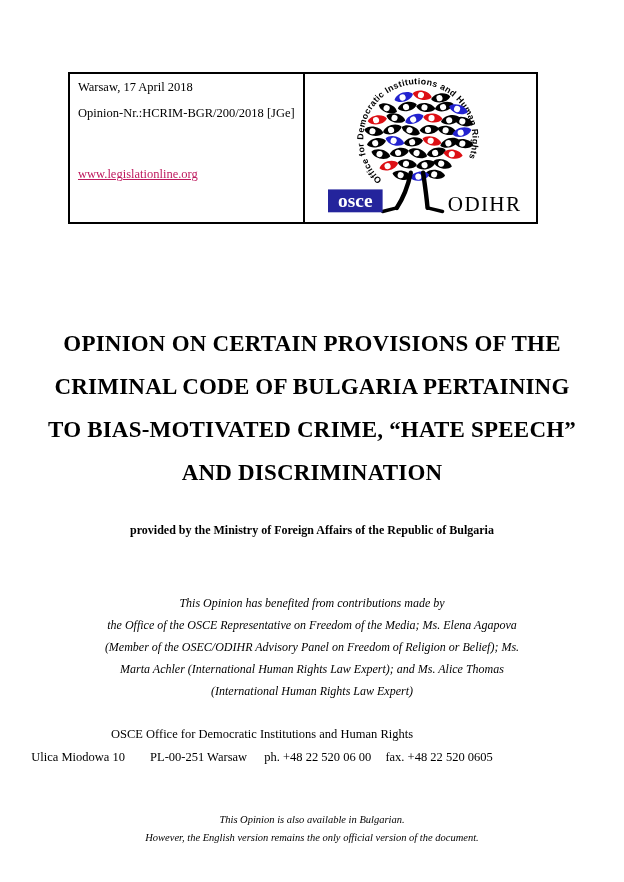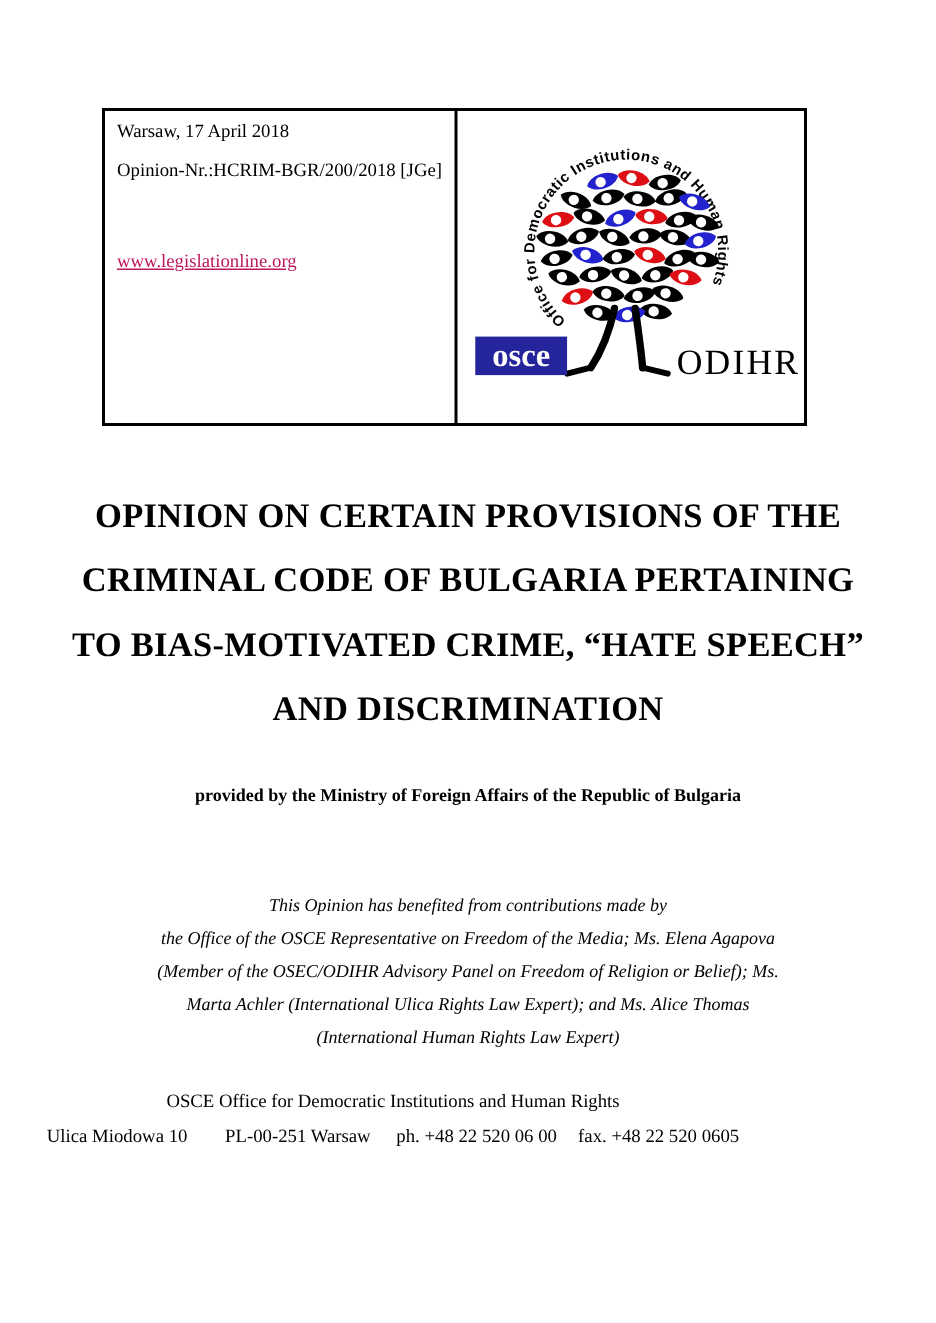--- a/index.html
+++ b/index.html
@@ -6,21 +6,21 @@
   .page{
     position:relative;
     width:624px;height:882px;
     background:#ffffff;
     font-family:"Liberation Serif", serif;
     color:#000000;
     overflow:hidden;
   }
   
   .header-table{
-    position:absolute;left:68px;top:72px;width:470px;height:212px;
+    position:absolute;left:68px;top:72px;width:470px;height:152px;
     border:2px solid #000000;
     display:flex;box-sizing:border-box;
   }
   .header-cell-left{
     width:235px;box-sizing:border-box;
     border-right:2px solid #000000;
     font-size:12.5px;
   }
   .header-cell-right{
     flex:1;position:relative;overflow:hidden;
@@ -154,28 +154,32 @@
   </div>
 
   <div class="subtitle-block">
     <div>provided by the Ministry of Foreign Affairs of the Republic of Bulgaria</div>
   </div>
 
   <div class="contrib-block">
     <div>This Opinion has benefited from contributions made by</div>
     <div>the Office of the OSCE Representative on Freedom of the Media; Ms. Elena Agapova</div>
     <div>(Member of the OSEC/ODIHR Advisory Panel on Freedom of Religion or Belief); Ms.</div>
-    <div>Marta Achler (International Ulica Rights Law Expert); and Ms. Alice Thomas</div>
+    <div>Marta Achler (International Human Rights Law Expert); and Ms. Alice Thomas</div>
     <div>(International Human Rights Law Expert)</div>
   </div>
 
   <div class="contact-block">
     <div>OSCE Office for Democratic Institutions and Human Rights</div>
     <div class="contact-line">
       <span class="contact-street">Ulica Miodowa 10</span>
       <span class="contact-city">PL-00-251 Warsaw</span>
       <span class="contact-phone">ph. +48 22 520 06 00</span>
       <span class="contact-fax">fax. +48 22 520 0605</span>
     </div>
   </div>
 
+  <div class="availability-block">
+    <div>This Opinion is also available in Bulgarian.</div>
+    <div>However, the English version remains the only official version of the document.</div>
+  </div>
 
 </div>
 
 </body></html>

